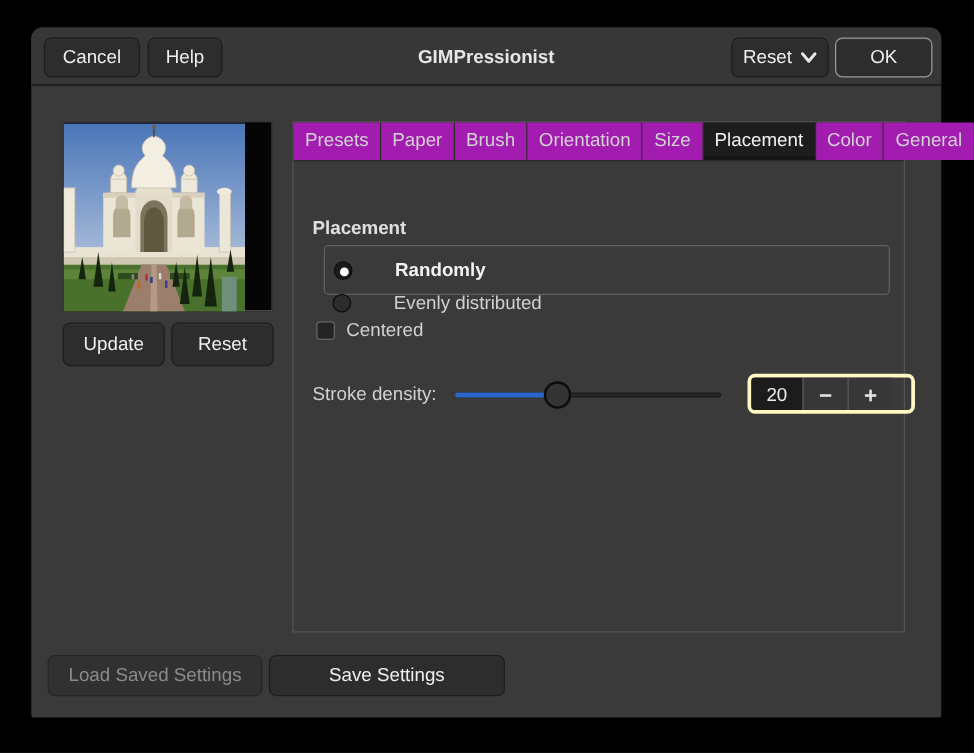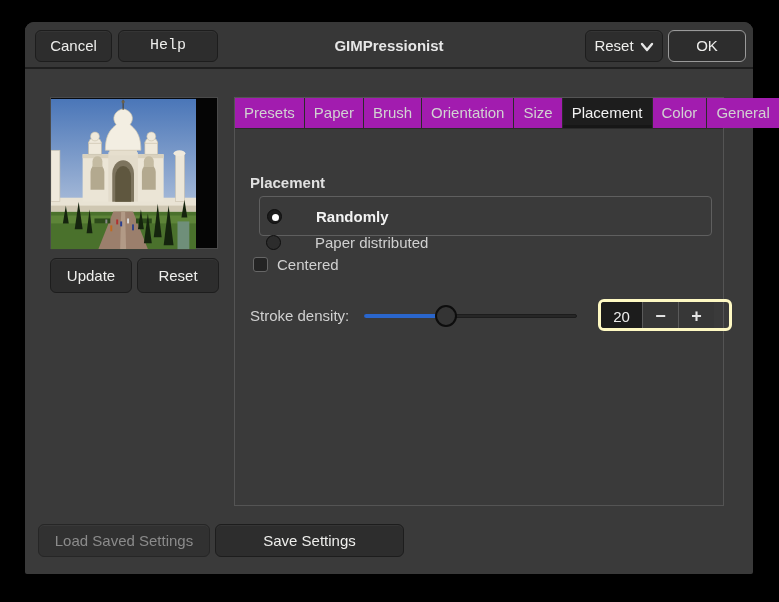--- a/index.html
+++ b/index.html
@@ -125,21 +125,21 @@
   
   .footer-btn { top: 502px; height: 33px; line-height: 31px; }
 </style>
 </head>
 <body>
 
 <div class="window">
 
   <div class="headerbar">
     <div class="hbtn" style="left:10px;width:77px;">Cancel</div>
-    <div class="hbtn" style="left:93px;width:100px;font-family:Liberation Mono, monospace;">Help</div>
+    <div class="hbtn" style="left:93px;width:60px;">Help</div>
     <div class="title">GIMPressionist</div>
     <div class="hbtn" style="left:560px;width:78px;">
       <span>Reset</span><span class="chev"><svg width="14" height="10" viewBox="0 0 14 10">
             <polyline points="2,2 7,8 12,2" fill="none" stroke="#e6e6e6" stroke-width="2.4" stroke-linecap="round" stroke-linejoin="round"></polyline>
           </svg></span>
     </div>
     <div class="hbtn suggested" style="left:643px;width:78px;">OK</div>
   </div>
 
   <div class="preview">
@@ -239,21 +239,21 @@
 
     <div class="panel">
       <div class="panel-heading">Placement</div>
 
       <div class="radio-row focused" style="top:67px;">
         <span class="radio on"></span>
         <span class="radio-label sel">Randomly</span>
       </div>
       <div class="radio-row" style="top:93px;">
         <span class="radio off"></span>
-        <span class="radio-label">Paper distributed</span>
+        <span class="radio-label">Evenly distributed</span>
       </div>
 
       <div class="check-row">
         <span class="checkbox"></span>
         <span class="check-label">Centered</span>
       </div>
 
       <div class="stroke-row">
         <div class="stroke-label">Stroke density:</div>
         <div class="slider">

